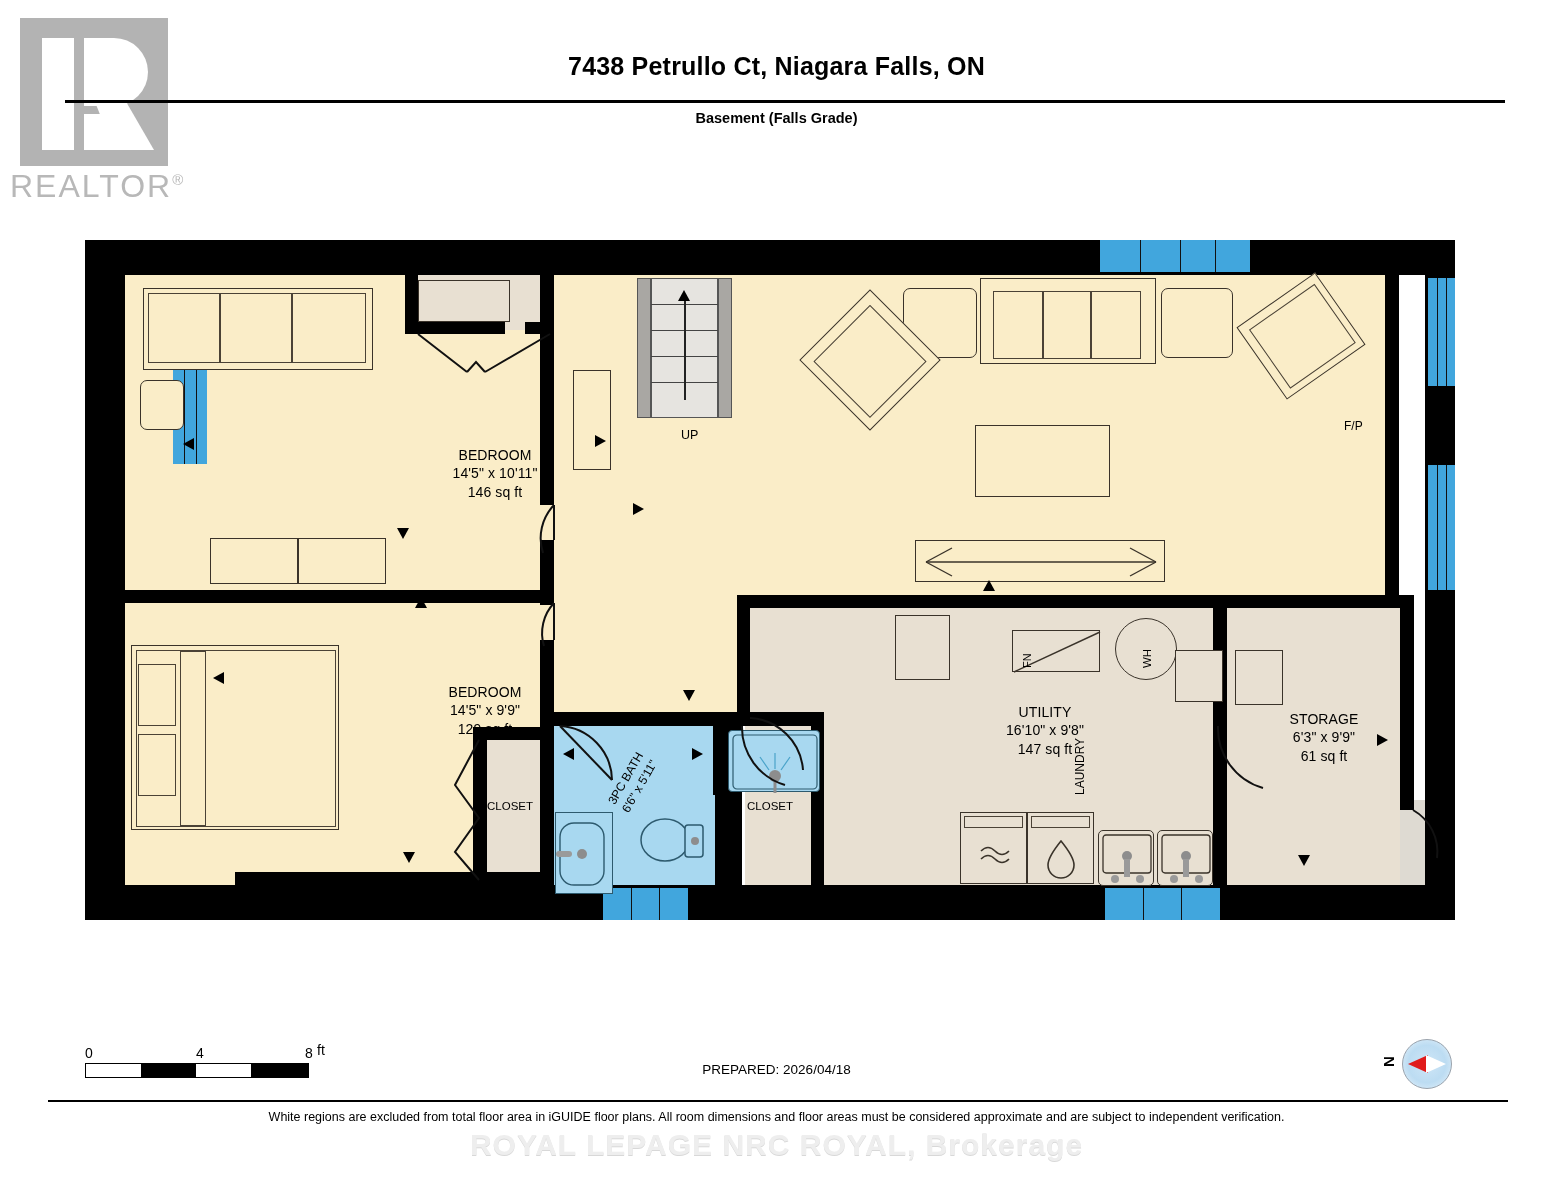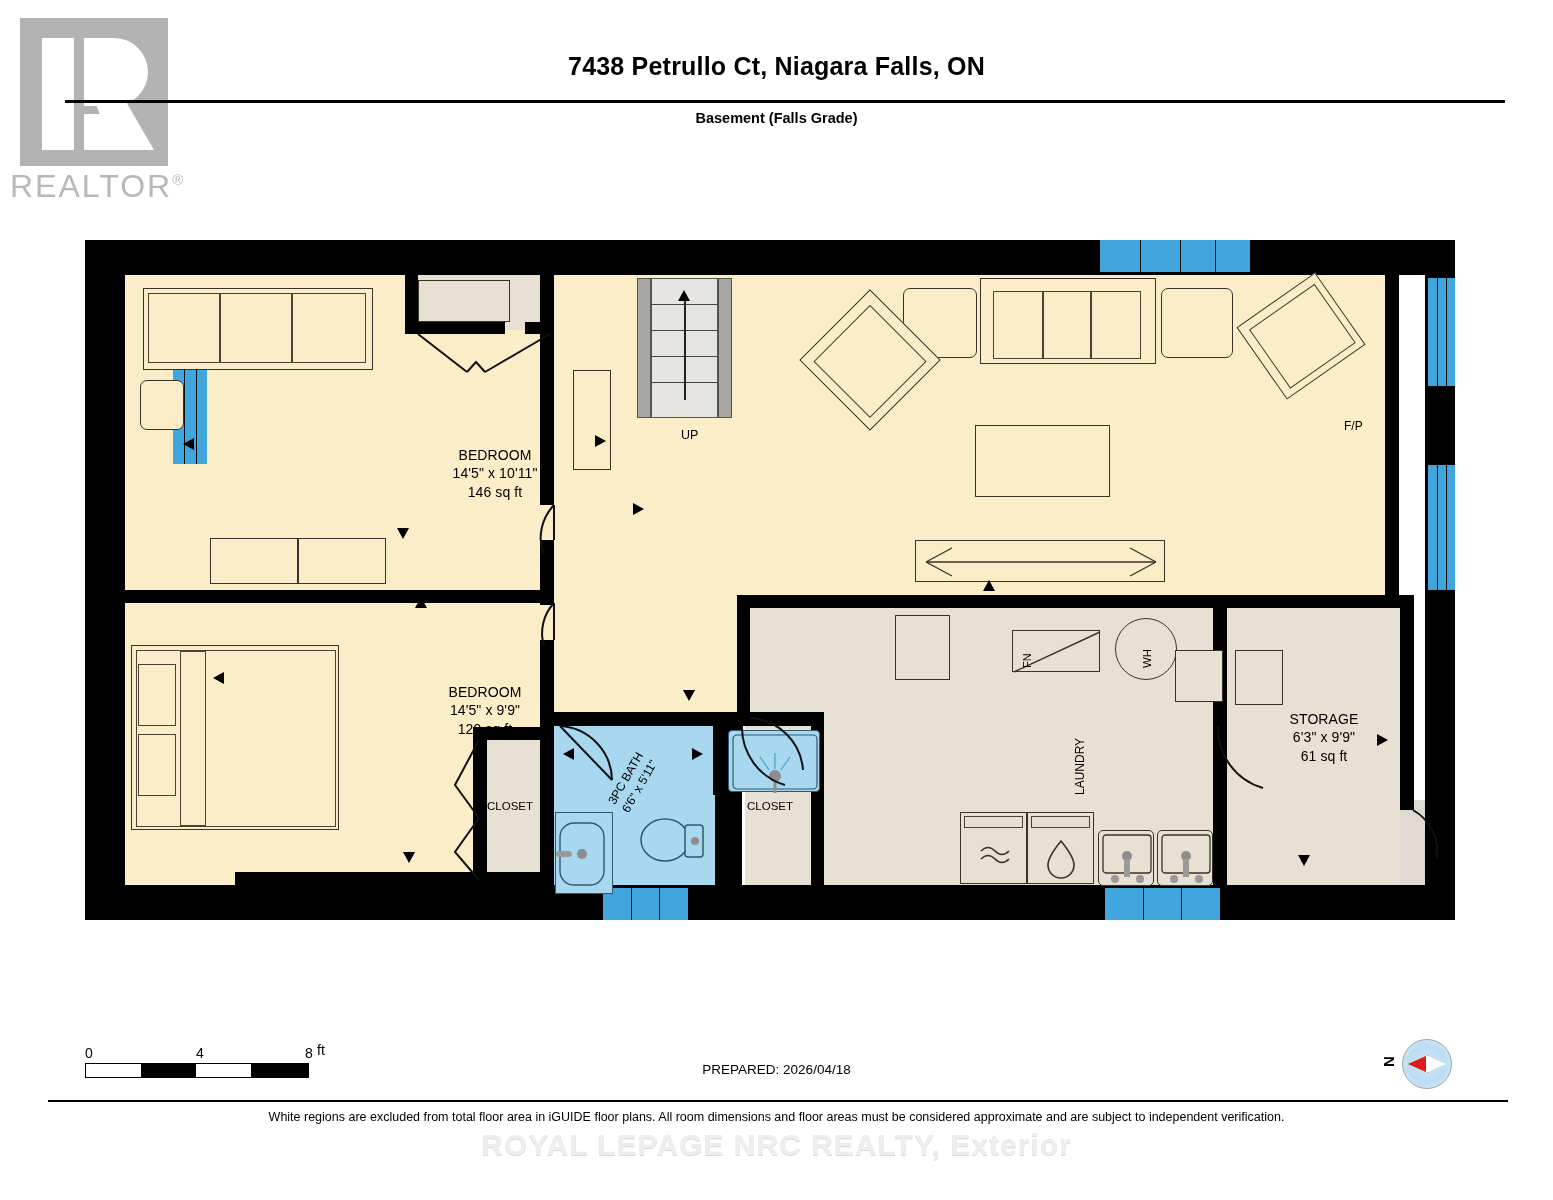--- a/index.html
+++ b/index.html
@@ -202,20 +202,25 @@
     <div>146 sq ft</div>
   </div>
 
   <div class="rlabel" style="left:300px;top:443px;width:200px;">
     <div class="nm">BEDROOM</div>
     <div>14'5" x 9'9"</div>
     <div>129 sq ft</div>
   </div>
 
 
+  <div class="rlabel" style="left:860px;top:463px;width:200px;">
+    <div class="nm">UTILITY</div>
+    <div>16'10" x 9'8"</div>
+    <div>147 sq ft</div>
+  </div>
 
   <div class="rlabel" style="left:1128px;top:470px;width:222px;">
     <div class="nm">STORAGE</div>
     <div>6'3" x 9'9"</div>
     <div>61 sq ft</div>
   </div>
 
   <div style="position:absolute;left:520px;top:560px;transform-origin:0 0;transform:rotate(-60deg);white-space:nowrap;font-size:12px;line-height:1.3;text-align:center;">
     <div>3PC BATH</div>
     <div>6'6" x 5'11"</div>
@@ -414,13 +419,13 @@
 
 <div class="abs" id="compass">
   <div class="ring"></div>
   <div class="needle-r"></div>
   <div class="needle-w"></div>
   <div class="nlab">N</div>
 </div>
 
 <div class="abs" id="footer-rule"></div>
 <div class="abs" id="disclaimer">White regions are excluded from total floor area in iGUIDE floor plans. All room dimensions and floor areas must be considered approximate and are subject to independent verification.</div>
-<div class="abs" id="watermark">ROYAL LEPAGE NRC REALTY, Exterior</div>
+<div class="abs" id="watermark">ROYAL LEPAGE NRC ROYAL, Brokerage</div>
 
 </body></html>

